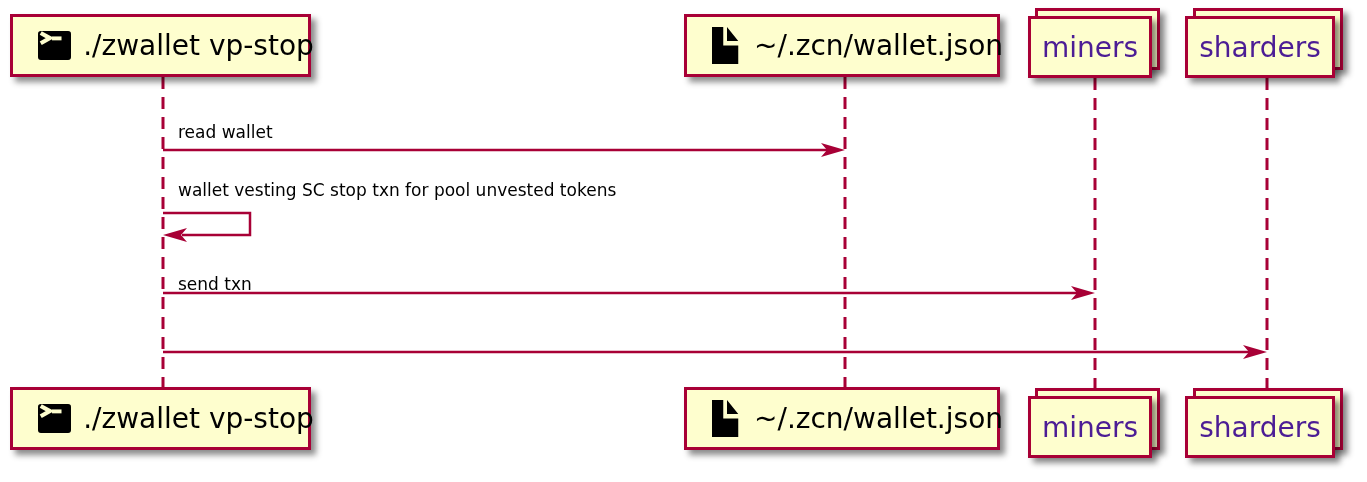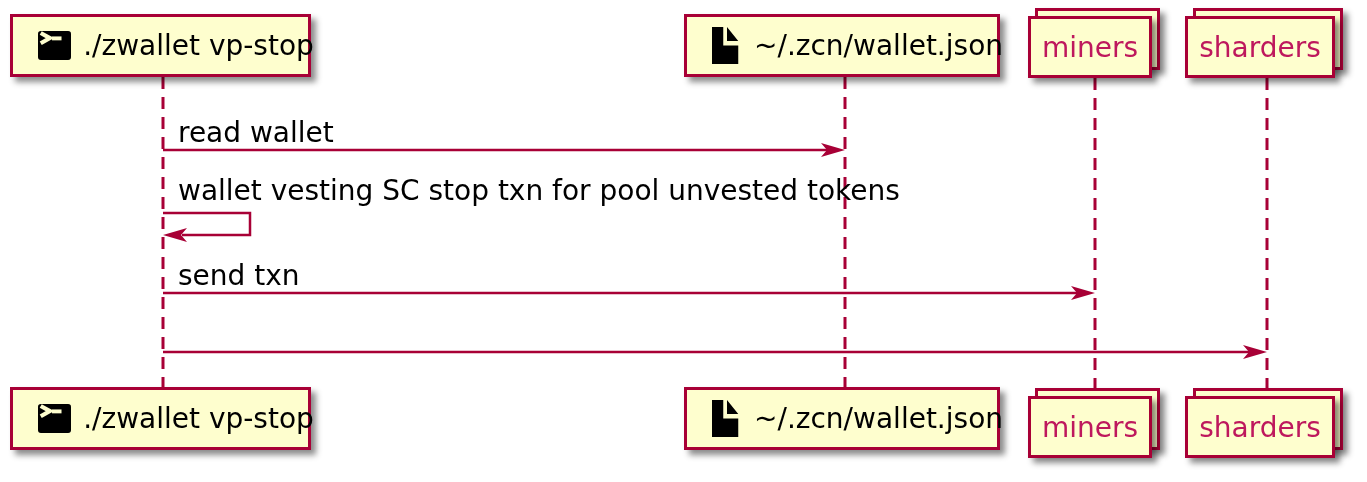--- a/index.html
+++ b/index.html
@@ -50,27 +50,27 @@
   .collection .cfront {
     position: absolute;
     box-sizing: border-box;
     background: #FEFECE;
     border: 3px solid #A80036;
     box-shadow: 5px 5px 6px rgba(0,0,0,0.45);
     display: flex;
     align-items: center;
     justify-content: center;
     font-size: 28px;
-    color: #be185d;
+    color: #4c1d95;
     white-space: nowrap;
   }
   
   .msg-label {
     position: absolute;
-    font-size: 28px;
+    font-size: 17px;
     line-height: 27px;
     color: #000000;
     white-space: nowrap;
   }
 </style>
 </head>
 <body>
 
 <div class="stage">
 
@@ -139,21 +139,21 @@
 
   <div class="collection" style="left:1185px; top:8px; width:158px; height:70px;">
     <div class="cback" style="left:8px; top:0; width:150px; height:62px;"></div>
     <div class="cfront" style="left:0; top:8px; width:150px; height:62px;">
       <span>sharders</span>
     </div>
   </div>
 
   <div class="msg-label" style="left:178px; top:119px;">read wallet</div>
   <div class="msg-label" style="left:178px; top:177px;">wallet vesting SC stop txn for pool unvested tokens</div>
-  <div class="msg-label" style="left:178px; top:262px;">send txn</div>
+  <div class="msg-label" style="left:178px; top:271px;">send txn</div>
 
   <div class="pbox" style="left:10px; top:387px; width:301px;">
     <span class="picon">
       <svg width="33" height="33" viewBox="0 0 8 8">
         <rect x="0" y="0.5" width="8" height="7" rx="0.7" fill="#000000"></rect>
         <path d="M1.1,1.2 L2.9,2.2 L1.1,3.2" fill="none" stroke="#FEFECE" stroke-width="1" stroke-linecap="square"></path>
         <rect x="3.4" y="1.8" width="2.3" height="0.95" fill="#FEFECE"></rect>
       </svg>
     </span>
     <span>./zwallet vp-stop</span>

